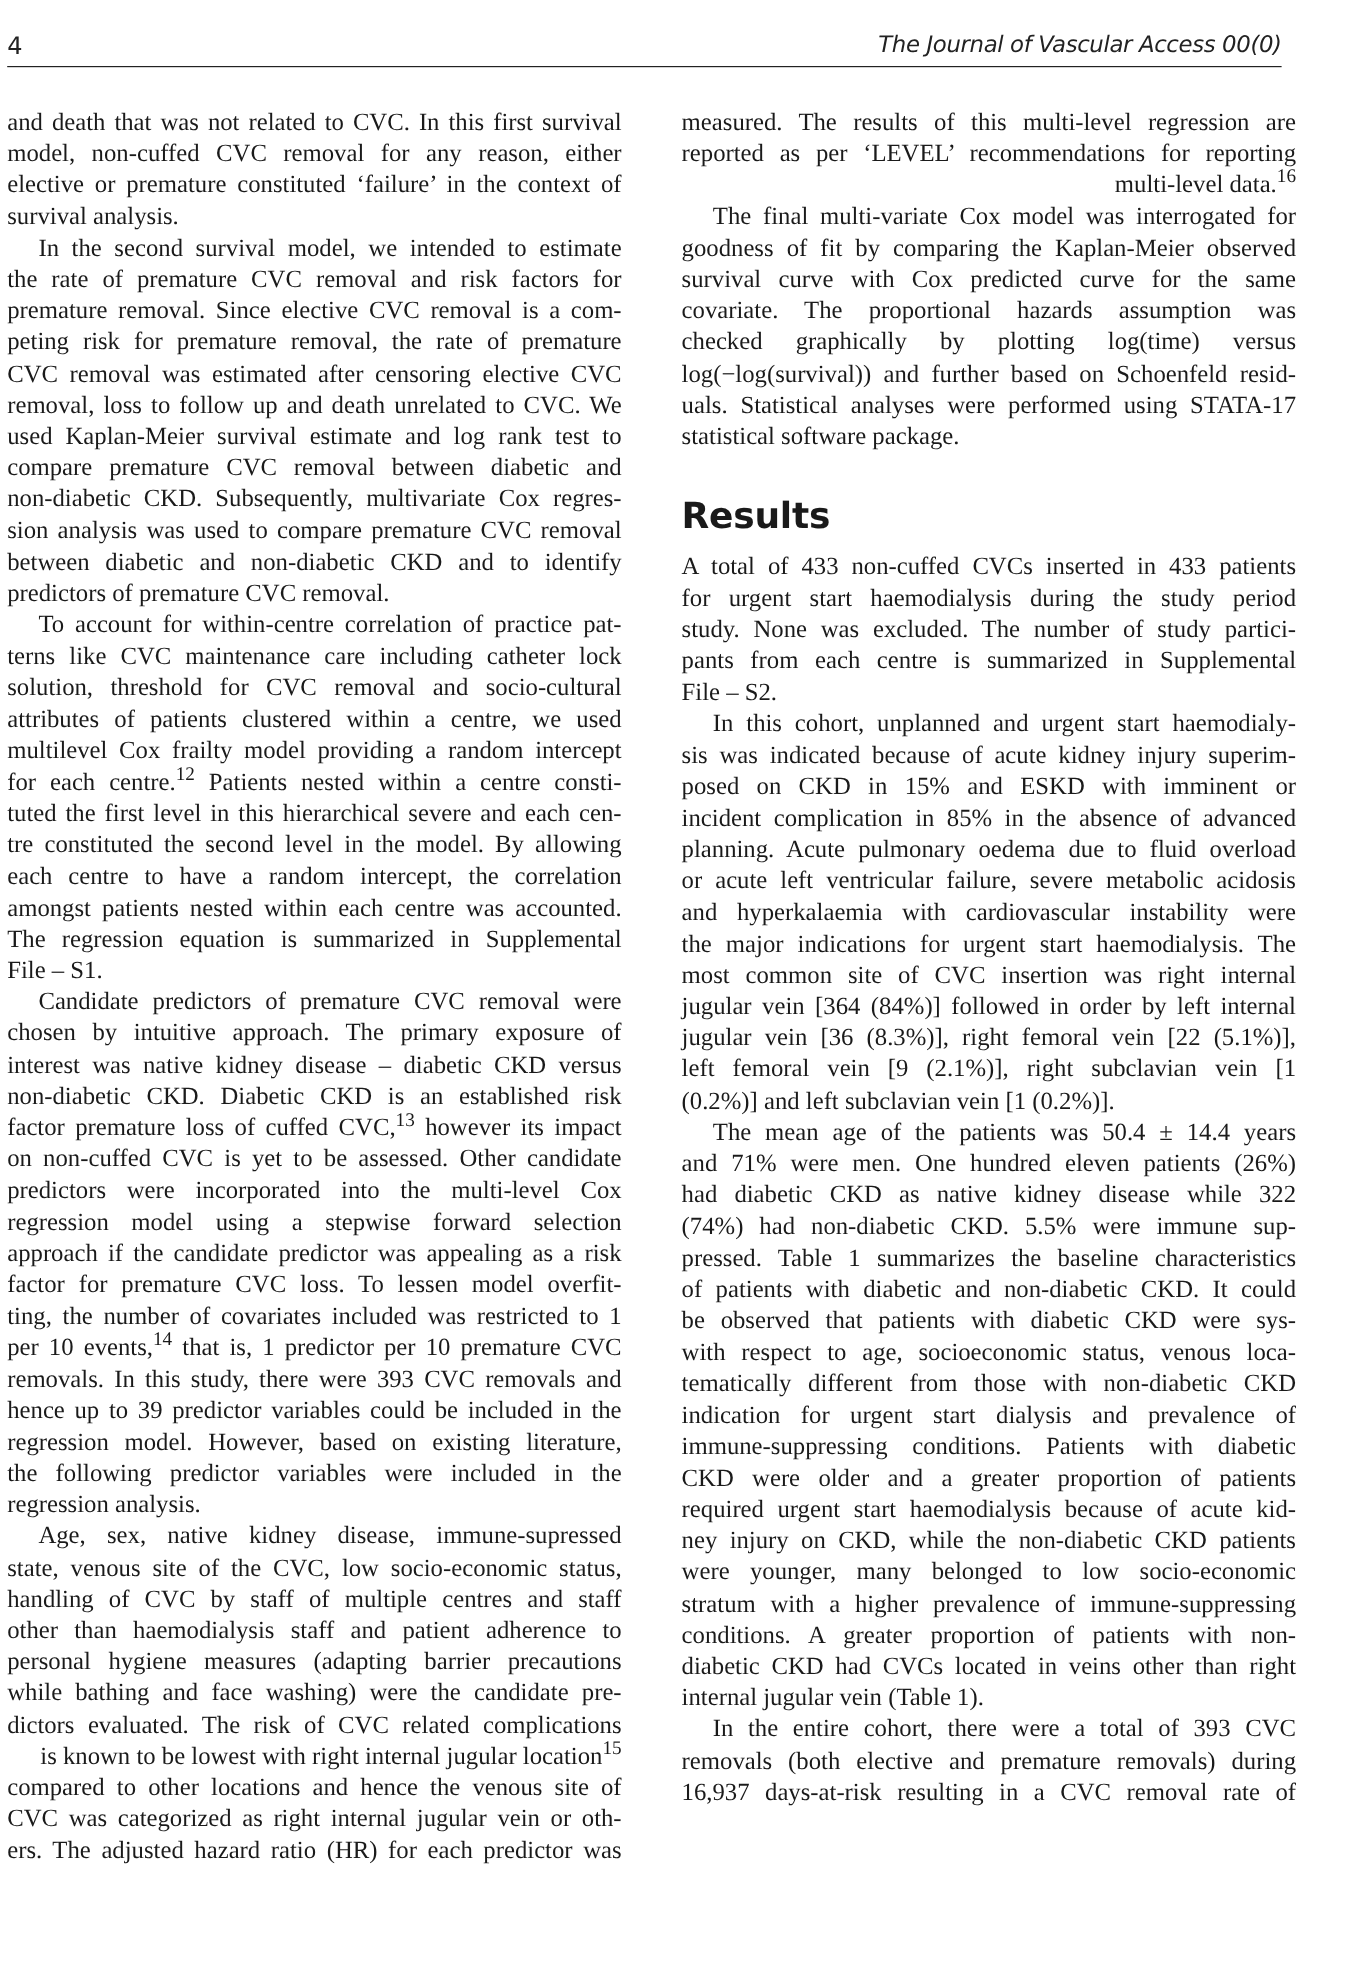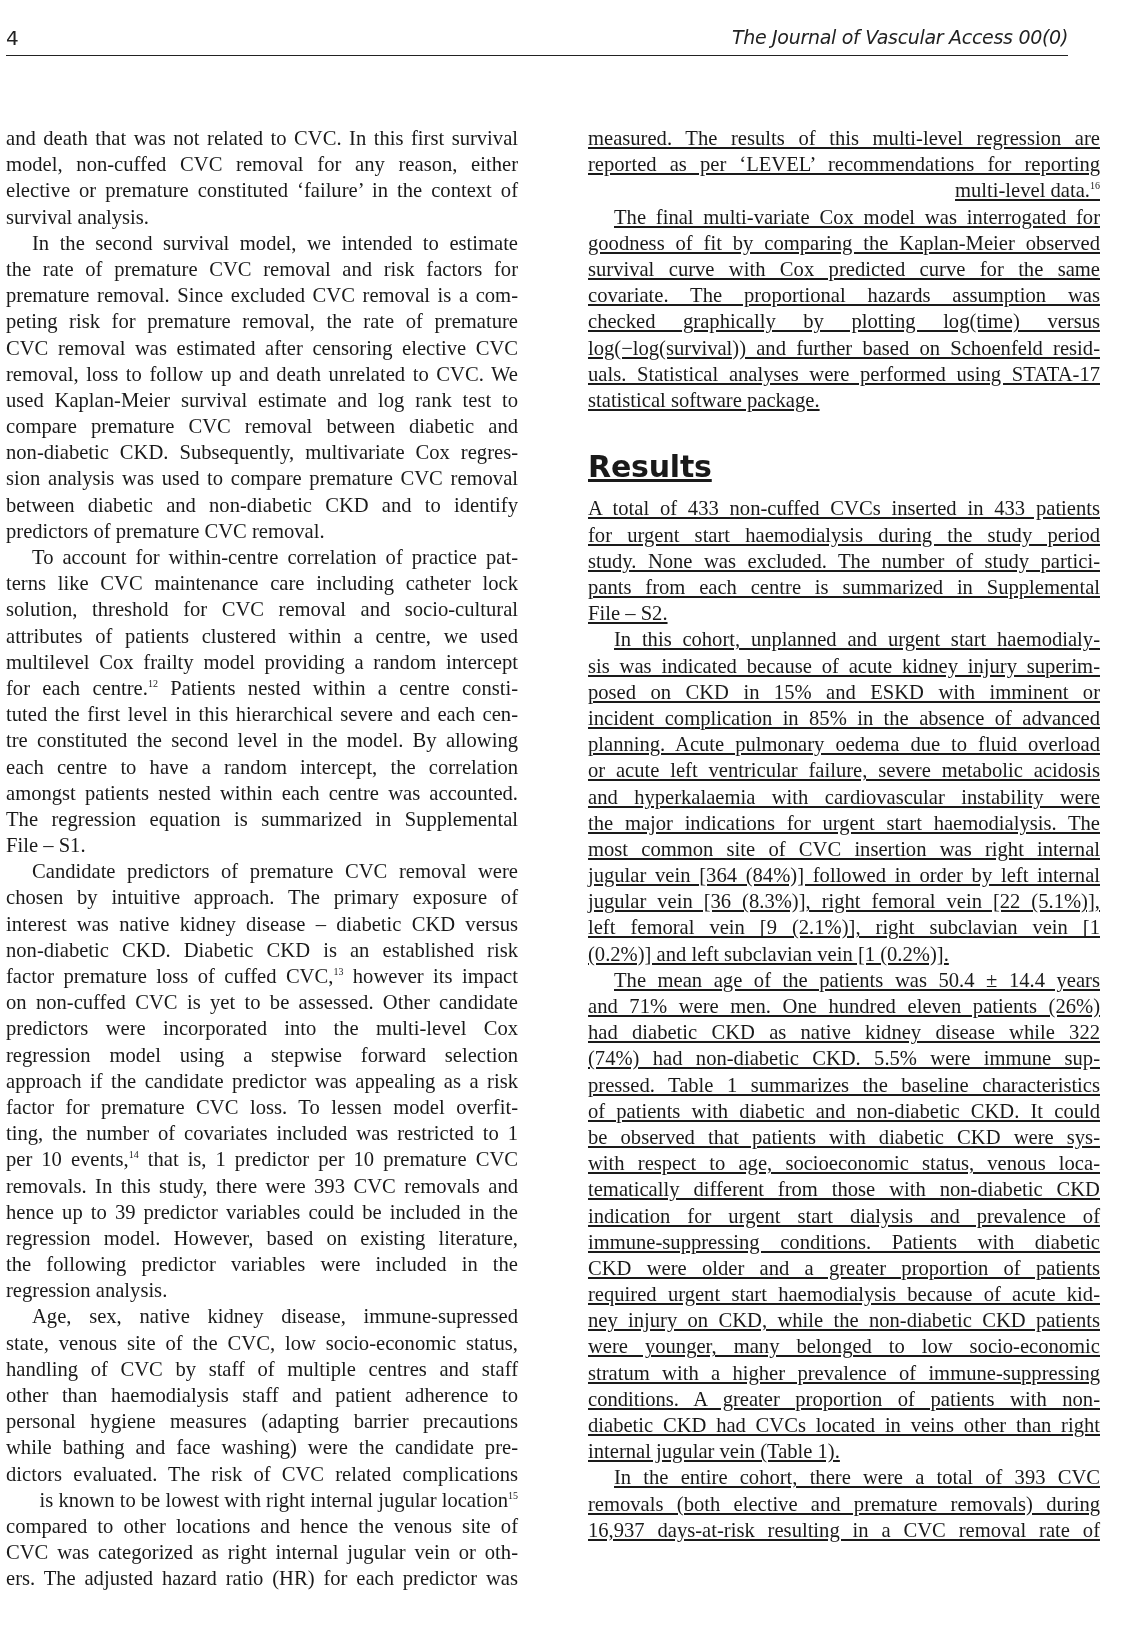--- a/index.html
+++ b/index.html
@@ -1,48 +1,48 @@
 <!DOCTYPE html>
 <html><head>
 <meta charset="utf-8">
 <style>
   html, body { margin: 0; padding: 0; background: #ffffff; }
   body { width: 1128px; height: 1636px; position: relative; overflow: hidden; color: #1a1a1a; }
   .header { position: absolute; left: 6px; top: 24px; width: 1062px; height: 30px; }
   .page-num { position: absolute; left: 0; top: 2px; font-family: "DejaVu Sans", sans-serif; font-size: 20px; color: #222; }
   .journal { position: absolute; right: 0; top: 2px; font-family: "DejaVu Sans", sans-serif; font-style: italic; font-size: 19px; color: #222; letter-spacing: -0.3px; }
   .rule { position: absolute; left: 6px; top: 55px; width: 1062px; height: 0; border-top: 1.5px solid #222; }
-  .col { position: absolute; top: 89px; font-family: "Liberation Serif", serif; font-size: 20.6px; line-height: 26.2px; margin-top: 36px; }
+  .col { position: absolute; top: 89px; font-family: "Liberation Serif", serif; font-size: 20.6px; line-height: 26.2px; }
   .col-left { left: 6px; width: 512px; }
-  .col-right { left: 588px; width: 512px; text-decoration: underline; }
+  .col-right { left: 568px; width: 512px; }
   .line { display: block; height: 26.2px; white-space: nowrap; text-align: justify; text-align-last: justify; }
   .line.last { text-align-last: left; }
   .line.indent { padding-left: 26px; }
-  sup { font-size: 10px; line-height: 0; vertical-align: 8px; }
+  sup { font-size: 16px; line-height: 0; vertical-align: 8px; }
   .heading { display: block; font-family: "DejaVu Sans", sans-serif; font-weight: bold; font-size: 30px; height: 26.2px; line-height: 26.2px; letter-spacing: -0.2px; }
   .spacer { display: block; height: 26.2px; }
   .spacer-half { display: block; height: 15px; }
 </style>
 </head>
 <body>
 
 <div class="header">
   <span class="page-num">4</span>
   <span class="journal">The Journal of Vascular Access 00(0)</span>
 </div>
 <div class="rule"></div>
 
 <div class="col col-left" id="col-left">
     <span class="line">and death that was not related to CVC. In this first survival</span>
     <span class="line">model, non-cuffed CVC removal for any reason, either</span>
     <span class="line">elective or premature constituted ‘failure’ in the context of</span>
     <span class="line last">survival analysis.</span>
     <span class="line indent">In the second survival model, we intended to estimate</span>
     <span class="line">the rate of premature CVC removal and risk factors for</span>
-    <span class="line">premature removal. Since excluded CVC removal is a com-</span>
+    <span class="line">premature removal. Since elective CVC removal is a com-</span>
     <span class="line">peting risk for premature removal, the rate of premature</span>
     <span class="line">CVC removal was estimated after censoring elective CVC</span>
     <span class="line">removal, loss to follow up and death unrelated to CVC. We</span>
     <span class="line">used Kaplan-Meier survival estimate and log rank test to</span>
     <span class="line">compare premature CVC removal between diabetic and</span>
     <span class="line">non-diabetic CKD. Subsequently, multivariate Cox regres-</span>
     <span class="line">sion analysis was used to compare premature CVC removal</span>
     <span class="line">between diabetic and non-diabetic CKD and to identify</span>
     <span class="line last">predictors of premature CVC removal.</span>
     <span class="line indent">To account for within-centre correlation of practice pat-</span>

